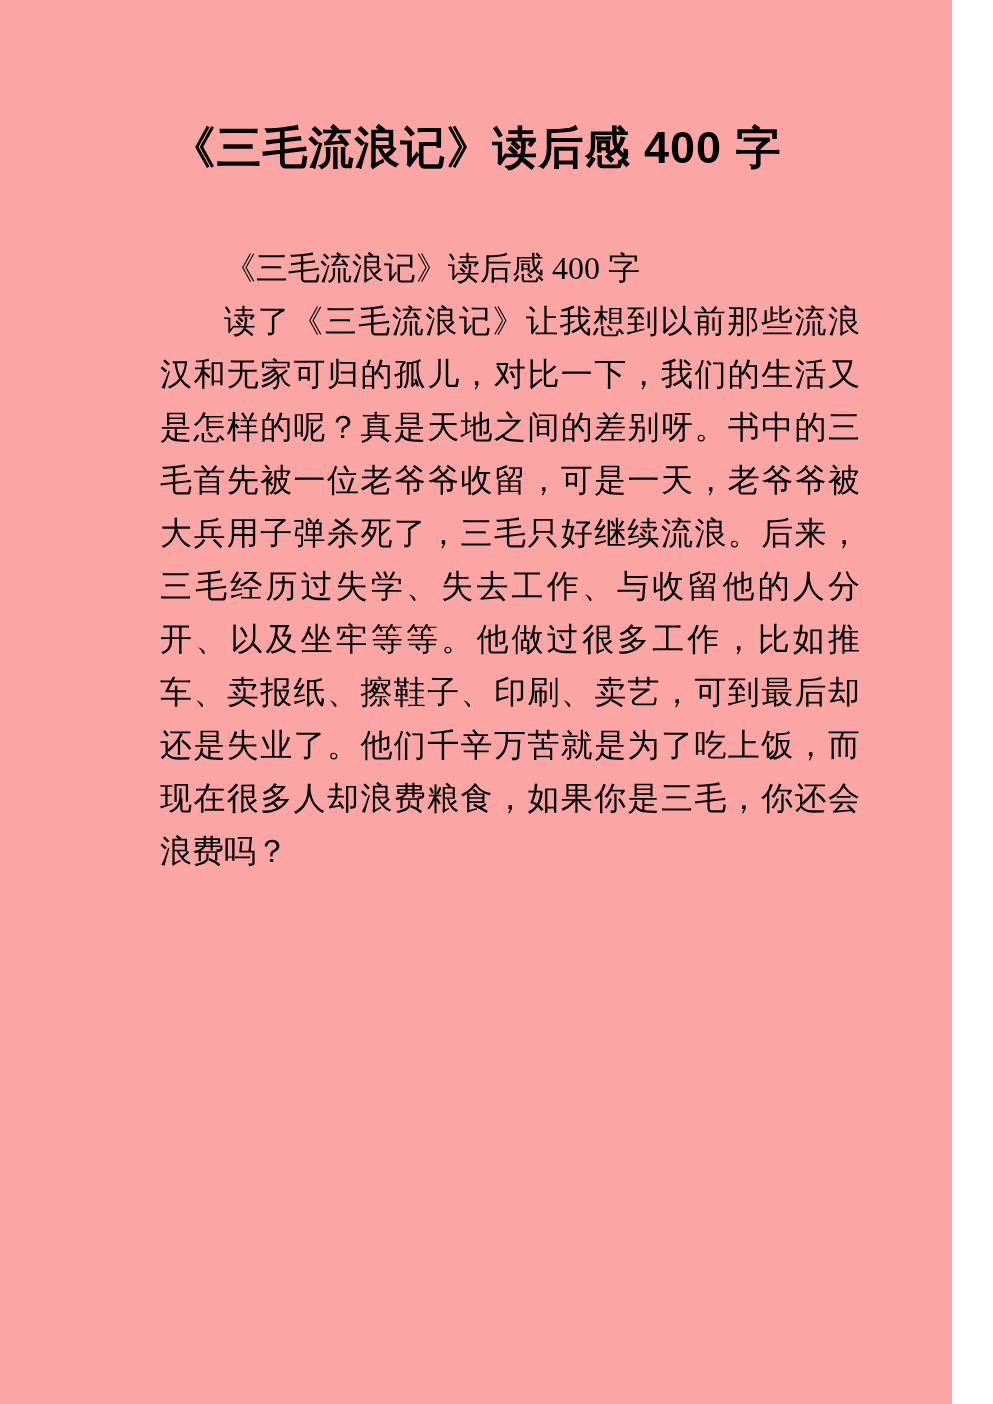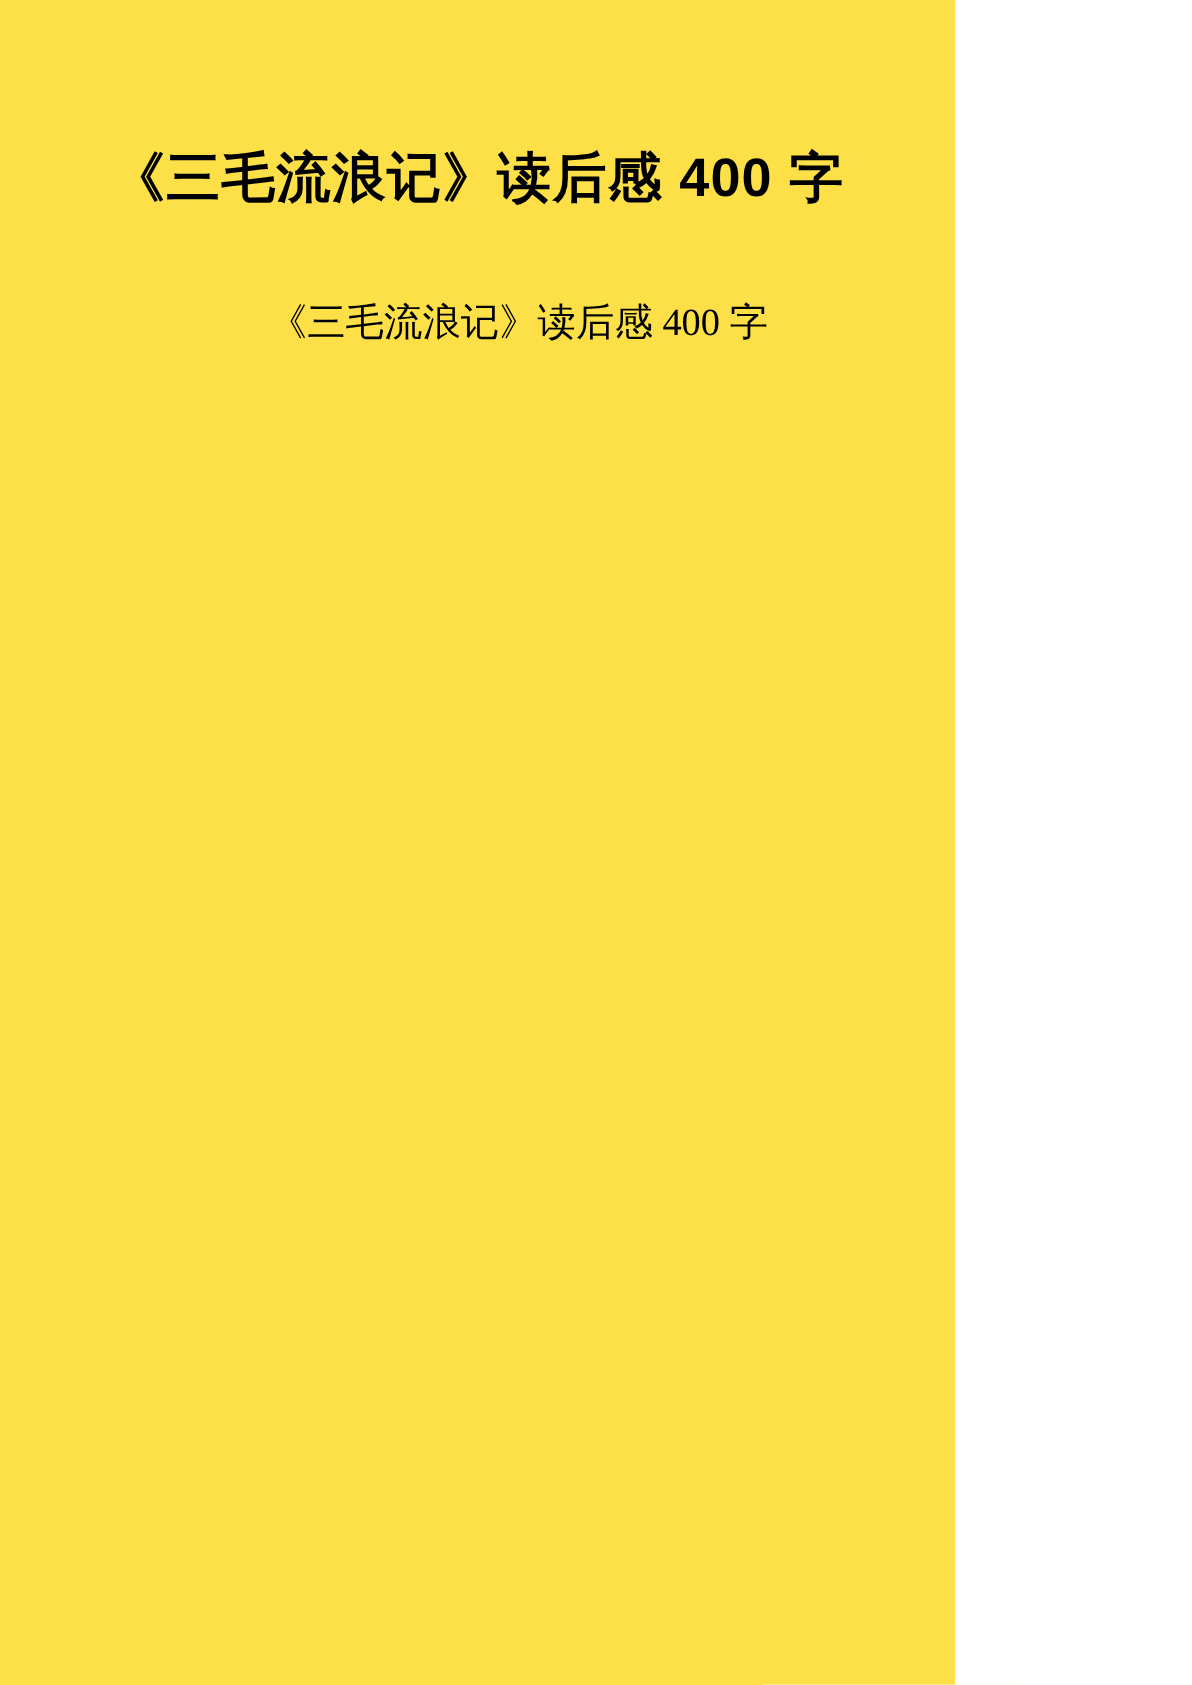--- a/index.html
+++ b/index.html
@@ -2,23 +2,23 @@
 <html lang="zh"><head>
 <meta charset="utf-8">
 <style>
   html, body {
     margin: 0;
     padding: 0;
     background: #ffffff;
   }
   .page {
     position: relative;
-    width: 796px;
+    width: 952px;
     height: 1404px;
-    background: #fde047;
+    background: #fca5a5;
     color: #000000;
     overflow: hidden;
   }
   .doc-title {
     margin: 0;
     padding-top: 122px;
     font-family: "Liberation Sans", sans-serif;
     font-weight: 700;
     font-size: 45px;
     line-height: 52px;
@@ -42,14 +42,15 @@
     line-break: strict;
   }
 </style>
 </head>
 <body>
 
 <div class="page">
   <h1 class="doc-title">《三毛流浪记》读后感 400 字</h1>
   <div class="doc-body">
     <p>《三毛流浪记》读后感 400 字</p>
+    <p>读了《三毛流浪记》让我想到以前那些流浪汉和无家可归的孤儿，对比一下，我们的生活又是怎样的呢？真是天地之间的差别呀。书中的三毛首先被一位老爷爷收留，可是一天，老爷爷被大兵用子弹杀死了，三毛只好继续流浪。后来，三毛经历过失学、失去工作、与收留他的人分开、以及坐牢等等。他做过很多工作，比如推车、卖报纸、擦鞋子、印刷、卖艺，可到最后却还是失业了。他们千辛万苦就是为了吃上饭，而现在很多人却浪费粮食，如果你是三毛，你还会浪费吗？</p>
   </div>
 </div>
 
 </body></html>

